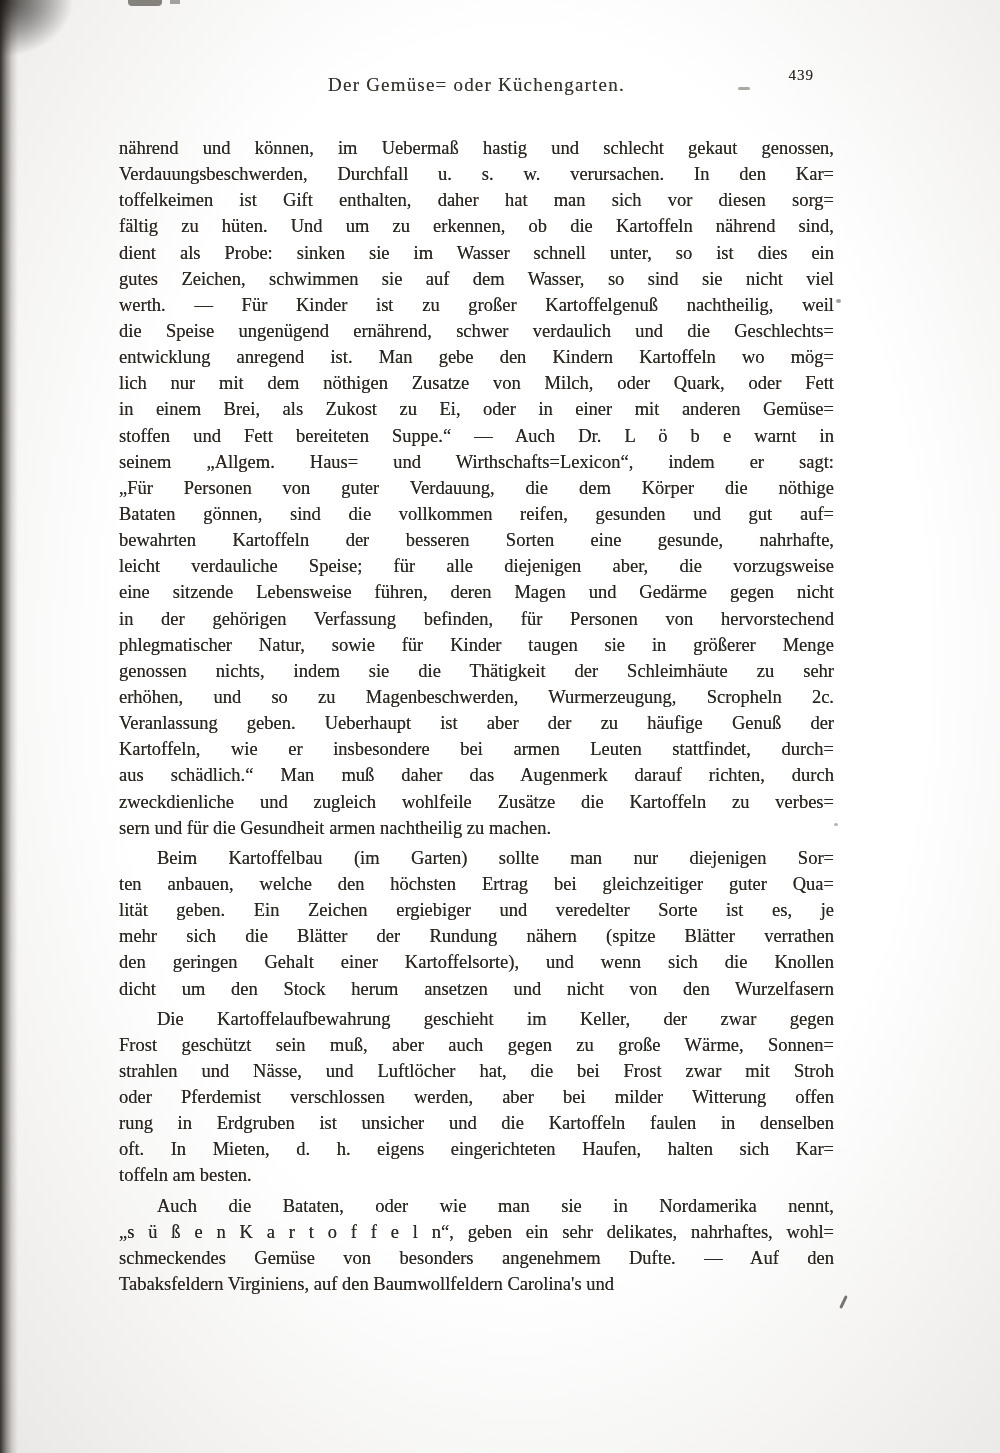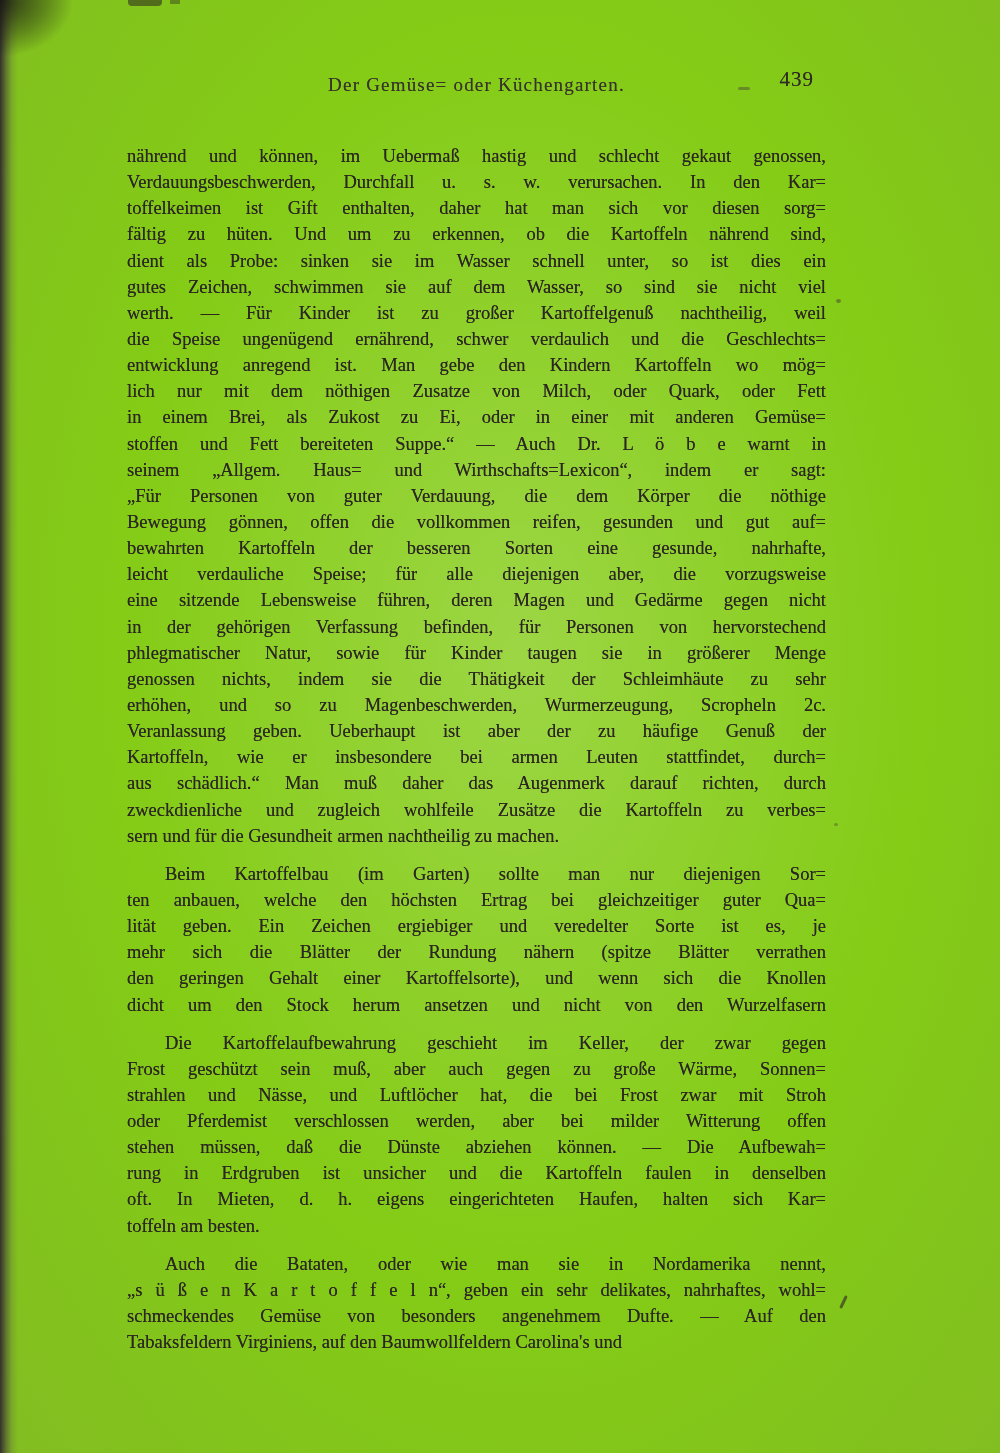--- a/index.html
+++ b/index.html
@@ -4,21 +4,21 @@
 <style>
   html, body {
     margin: 0;
     padding: 0;
     background: #d8d2c6;
   }
   .page {
     position: relative;
     width: 1000px;
     height: 1453px;
-    background: #84cc16;
+    background: #ffffff;
     overflow: hidden;
     font-family: "Liberation Serif", "DejaVu Serif", serif;
     color: #2b2620;
   }
   .vignette {
     position: absolute;
     inset: 0;
     background: radial-gradient(ellipse at 52% 45%,
       rgba(255,255,255,0.20) 0%,
       rgba(255,255,255,0.00) 55%,
@@ -96,32 +96,32 @@
   .header-dash {
     position: absolute;
     right: 88px; top: 13px;
     width: 12px; height: 3px;
     background: rgba(70,64,56,0.45);
     border-radius: 2px;
   }
   .page-number {
     position: absolute;
     right: 24px; top: -7px;
-    font-size: 21px;
+    font-size: 15px;
     letter-spacing: 1px;
     color: #2e2a24;
     text-shadow: 0 0 0.5px rgba(46,42,36,0.6);
     margin-left: 25px;
   }
   .text-block {
     position: absolute;
     left: 115px; top: 131px;
     width: 723px;
   }
-  .para { margin: 12px; }
+  .para { margin: 4px; }
   .line {
     font-size: 18.5px;
     line-height: 26.15px;
     height: 26.15px;
     overflow: hidden;
     text-align: justify;
     text-align-last: justify;
     text-shadow: 0 0 0.55px rgba(43,38,32,0.75);
   }
   .line.last { text-align-last: left; }
@@ -156,21 +156,21 @@
         <div class="line">dient als Probe: sinken sie im Wasser schnell unter, so ist dies ein</div>
         <div class="line">gutes Zeichen, schwimmen sie auf dem Wasser, so sind sie nicht viel</div>
         <div class="line">werth. — Für Kinder ist zu großer Kartoffelgenuß nachtheilig, weil</div>
         <div class="line">die Speise ungenügend ernährend, schwer verdaulich und die Geschlechts=</div>
         <div class="line">entwicklung anregend ist. Man gebe den Kindern Kartoffeln wo mög=</div>
         <div class="line">lich nur mit dem nöthigen Zusatze von Milch, oder Quark, oder Fett</div>
         <div class="line">in einem Brei, als Zukost zu Ei, oder in einer mit anderen Gemüse=</div>
         <div class="line">stoffen und Fett bereiteten Suppe.“ — Auch Dr. L ö b e warnt in</div>
         <div class="line">seinem „Allgem. Haus= und Wirthschafts=Lexicon“, indem er sagt:</div>
         <div class="line">„Für Personen von guter Verdauung, die dem Körper die nöthige</div>
-        <div class="line">Bewegung gönnen, offen die vollkommen reifen, gesunden und gut auf=</div>
+        <div class="line">Bataten gönnen, sind die vollkommen reifen, gesunden und gut auf=</div>
         <div class="line">bewahrten Kartoffeln der besseren Sorten eine gesunde, nahrhafte,</div>
         <div class="line">leicht verdauliche Speise; für alle diejenigen aber, die vorzugsweise</div>
         <div class="line">eine sitzende Lebensweise führen, deren Magen und Gedärme gegen nicht</div>
         <div class="line">in der gehörigen Verfassung befinden, für Personen von hervorstechend</div>
         <div class="line">phlegmatischer Natur, sowie für Kinder taugen sie in größerer Menge</div>
         <div class="line">genossen nichts, indem sie die Thätigkeit der Schleimhäute zu sehr</div>
         <div class="line">erhöhen, und so zu Magenbeschwerden, Wurmerzeugung, Scropheln 2c.</div>
         <div class="line">Veranlassung geben. Ueberhaupt ist aber der zu häufige Genuß der</div>
         <div class="line">Kartoffeln, wie er insbesondere bei armen Leuten stattfindet, durch=</div>
         <div class="line">aus schädlich.“ Man muß daher das Augenmerk darauf richten, durch</div>
@@ -183,21 +183,20 @@
         <div class="line">lität geben. Ein Zeichen ergiebiger und veredelter Sorte ist es, je</div>
         <div class="line">mehr sich die Blätter der Rundung nähern (spitze Blätter verrathen</div>
         <div class="line">den geringen Gehalt einer Kartoffelsorte), und wenn sich die Knollen</div>
         <div class="line">dicht um den Stock herum ansetzen und nicht von den Wurzelfasern</div>
       </div>
       <div class="para">
         <div class="line indent">Die Kartoffelaufbewahrung geschieht im Keller, der zwar gegen</div>
         <div class="line">Frost geschützt sein muß, aber auch gegen zu große Wärme, Sonnen=</div>
         <div class="line">strahlen und Nässe, und Luftlöcher hat, die bei Frost zwar mit Stroh</div>
         <div class="line">oder Pferdemist verschlossen werden, aber bei milder Witterung offen</div>
-        <div class="line">stehen müssen, daß die Dünste abziehen können. — Die Aufbewah=</div>
         <div class="line">rung in Erdgruben ist unsicher und die Kartoffeln faulen in denselben</div>
         <div class="line">oft. In Mieten, d. h. eigens eingerichteten Haufen, halten sich Kar=</div>
         <div class="line last">toffeln am besten.</div>
       </div>
       <div class="para">
         <div class="line indent">Auch die Bataten, oder wie man sie in Nordamerika nennt,</div>
         <div class="line">„s ü ß e n  K a r t o f f e l n“, geben ein sehr delikates, nahrhaftes, wohl=</div>
         <div class="line">schmeckendes Gemüse von besonders angenehmem Dufte. — Auf den</div>
         <div class="line last">Tabaksfeldern Virginiens, auf den Baumwollfeldern Carolina's und</div>
       </div>

